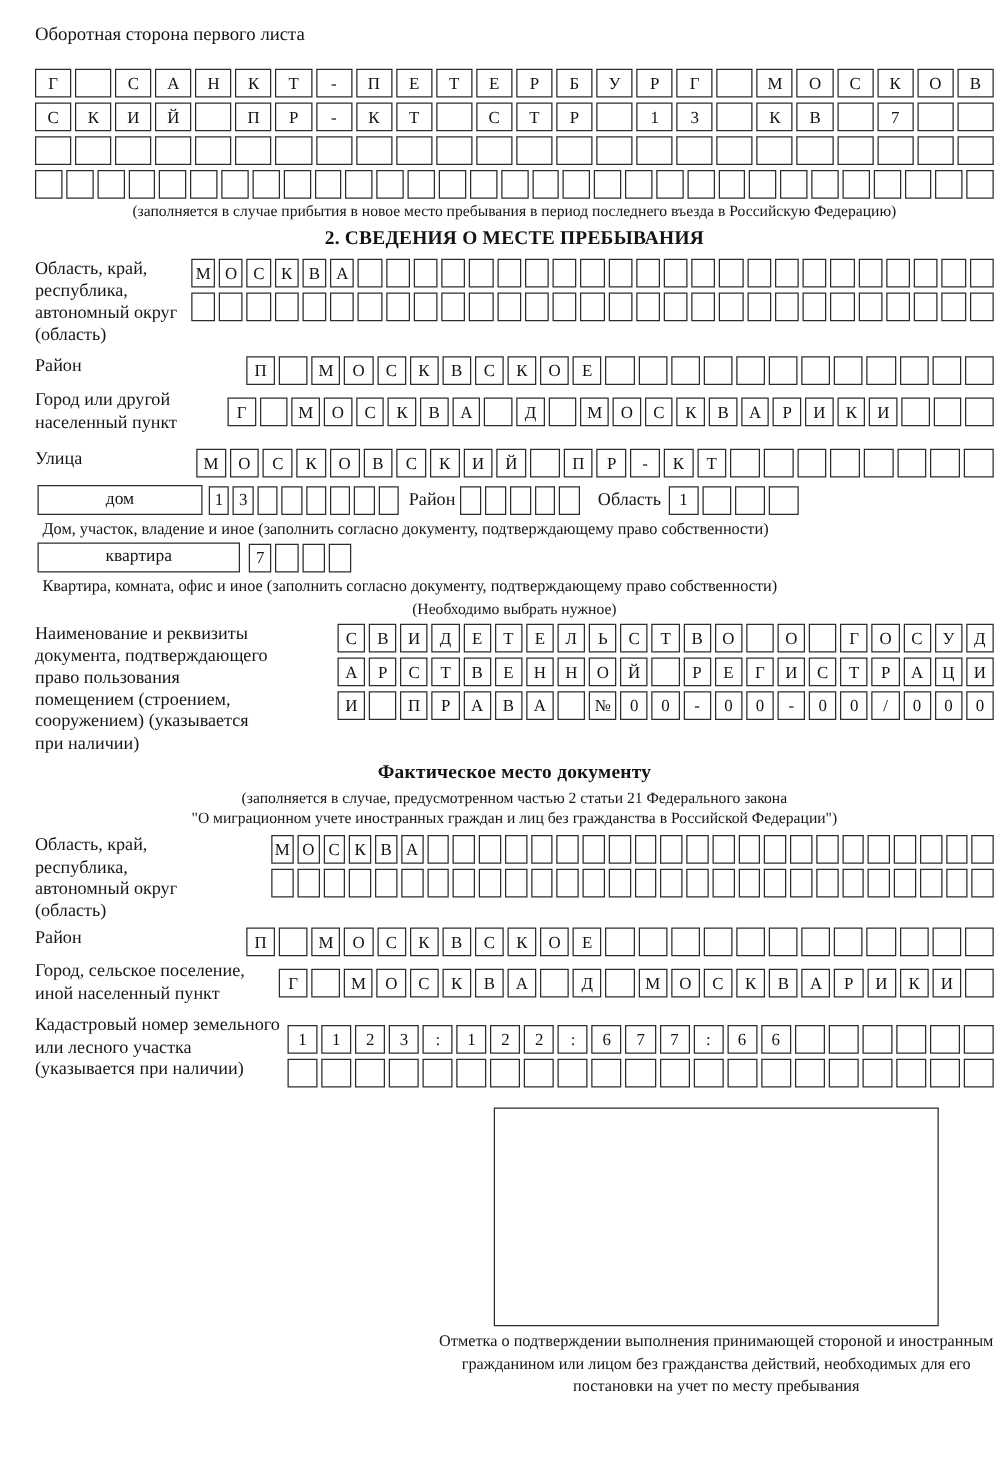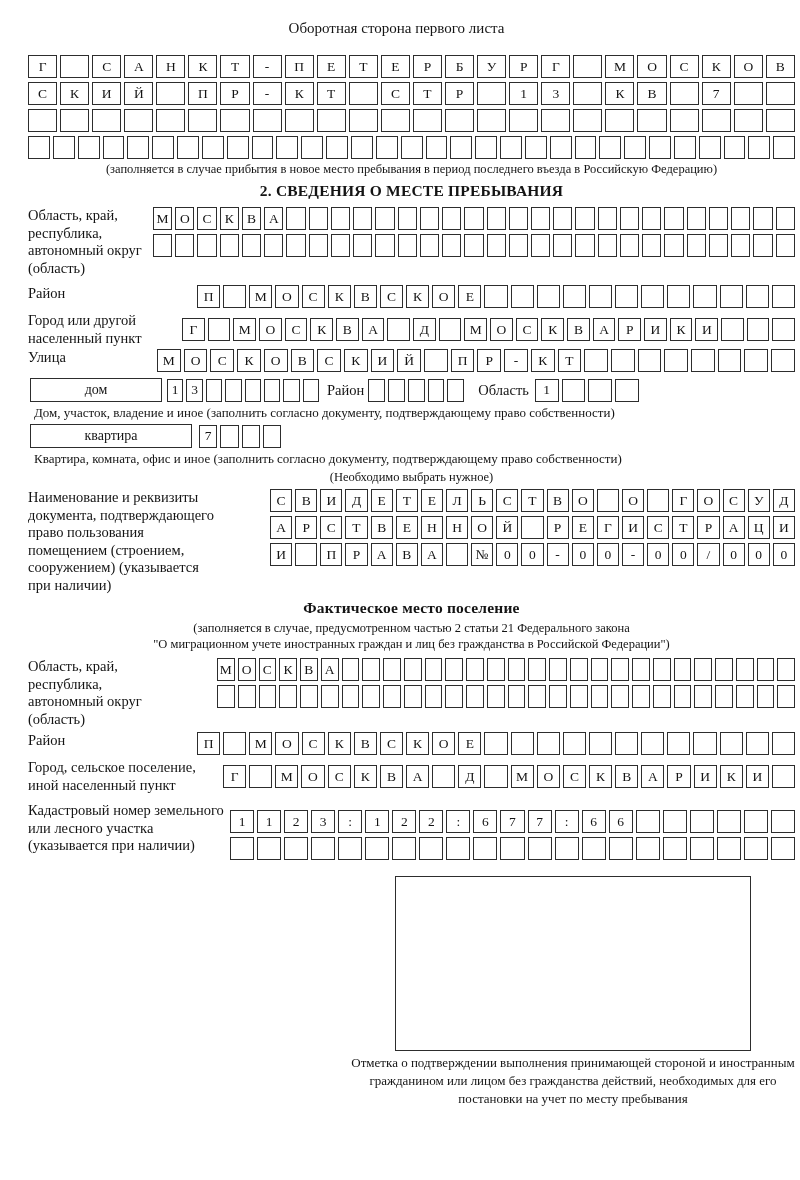--- a/index.html
+++ b/index.html
@@ -1,39 +1,39 @@
 <!DOCTYPE html>
 <html><head>
 <meta charset="utf-8">
 <style>
   html,body{margin:0;padding:0;background:#fff;}
   .page{position:relative;width:800px;height:1180px;box-sizing:border-box;
     padding:6px 5px 0 28px;overflow:hidden;background:#fff;color:#141414;
     font-family:"Liberation Serif","DejaVu Serif",serif;}
-  .hdr{text-align:center;font-size:15px;margin:14px 30px 18px 0;}
+  .hdr{text-align:left;font-size:15px;margin:14px 30px 18px 0;}
   .frow{display:flex;align-items:flex-start;}
   .lbl{font-size:14.5px;line-height:17.5px;flex:0 0 auto;box-sizing:border-box;padding-right:6px;}
   .grid{flex:1 1 auto;min-width:0;}
   .cells{display:flex;gap:3px;}
   .cells + .cells{margin-top:4px;}
   .cell{flex:1 1 0;min-width:0;height:21px;border:1.5px solid #2d2d2d;
     display:flex;align-items:center;justify-content:center;
     font-size:13.5px;line-height:1;background:#fff;}
   .cap{font-size:12.5px;text-align:center;margin:3px 0 4px;}
   .capl{font-size:13px;margin:3px 0 3px 6px;}
   .sect{font-size:15.5px;font-weight:bold;text-align:center;margin:5px 0 7px;letter-spacing:.2px;}
   .widebox{border:1.5px solid #2d2d2d;height:22px;display:flex;align-items:center;
     justify-content:center;font-size:14px;box-sizing:content-box;}
   .inl{font-size:14.5px;white-space:nowrap;}
   .chk{flex:0 0 20px;width:20px;height:22px;border:1.5px solid #2d2d2d;display:flex;
     align-items:center;justify-content:center;font-size:13.5px;}
   .mesto{display:flex;align-items:center;margin:6px 0 0;}
   .stamp{border:1.5px solid #2d2d2d;width:356px;height:175px;margin:4px 0 0 367px;box-sizing:border-box;}
   .stampcap{width:450px;margin:3px 0 0 320px;text-align:center;font-size:13px;line-height:18px;}
-  .mb2{margin-bottom:2px;}.mb4{margin-bottom:4px;gap:40px;}.mb6{margin-bottom:6px;}.mb8{margin-bottom:8px;}
+  .mb2{margin-bottom:12px;}.mb4{margin-bottom:4px;gap:40px;}.mb6{margin-bottom:6px;}.mb8{margin-bottom:8px;}
 </style>
 </head>
 <body>
 
 <div class="page">
 
   <div class="hdr">Оборотная сторона первого листа</div>
 
   <div class="frow">
     <div class="grid">
@@ -422,21 +422,21 @@
           <span class="cell">0</span>
           <span class="cell">0</span>
           <span class="cell">/</span>
           <span class="cell">0</span>
           <span class="cell">0</span>
           <span class="cell">0</span>
         </div>
     </div>
   </div>
 
-  <div class="sect" style="margin-bottom:4px">Фактическое место поселение</div>
+  <div class="sect" style="margin-bottom:4px">Фактическое место документу</div>
   <div class="cap" style="margin:0">(заполняется в случае, предусмотренном частью 2 статьи 21 Федерального закона</div>
   <div class="cap mb6" style="margin-top:1px">"О миграционном учете иностранных граждан и лиц без гражданства в Российской Федерации")</div>
 
   <div class="frow mb4" style="min-height:70px">
     <div class="lbl" style="width:149px">Область, край, республика, автономный округ (область)</div>
     <div class="grid">
       <div class="cells">
           <span class="cell">М</span>
           <span class="cell">О</span>
           <span class="cell">С</span>

